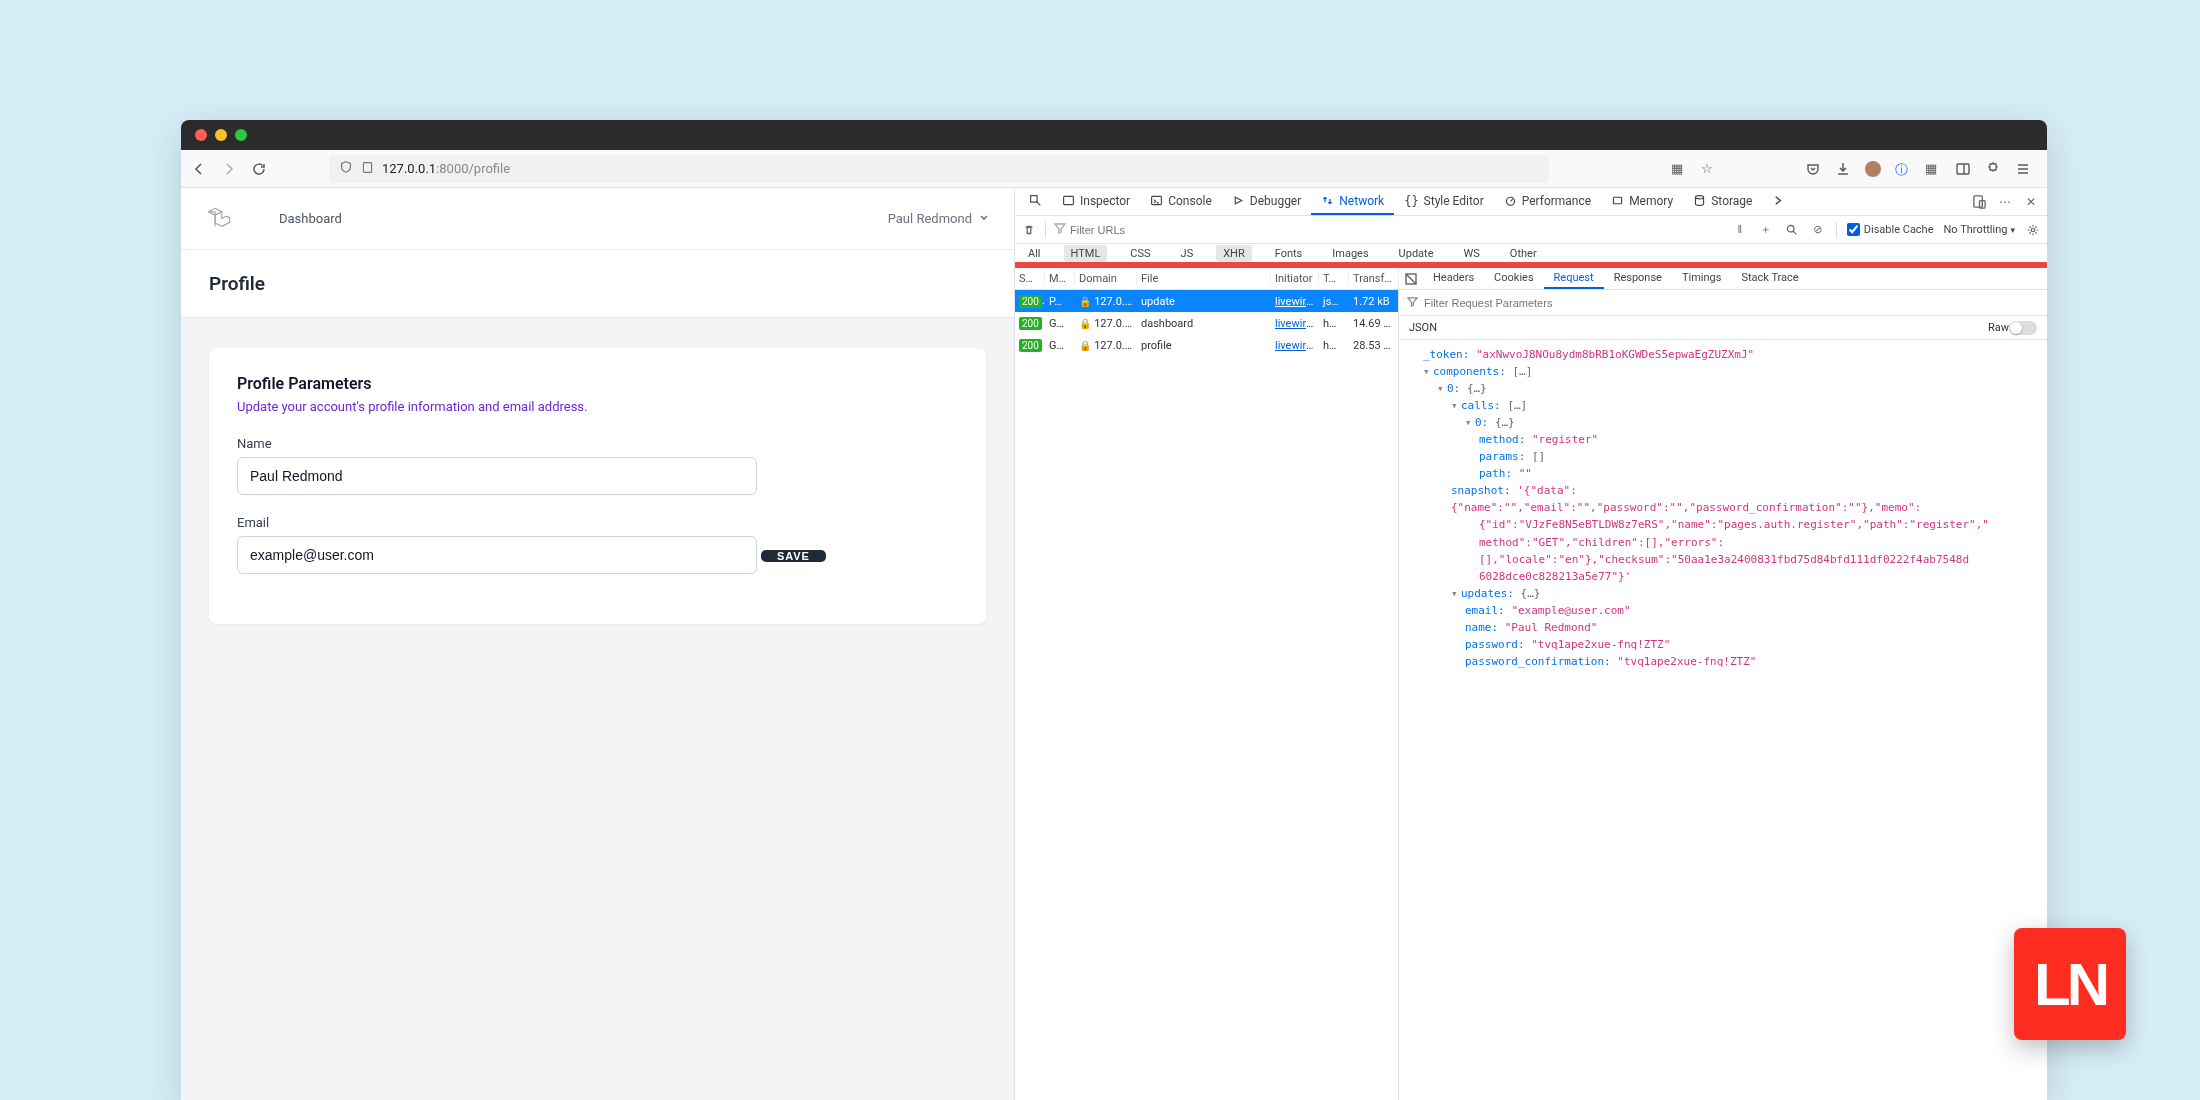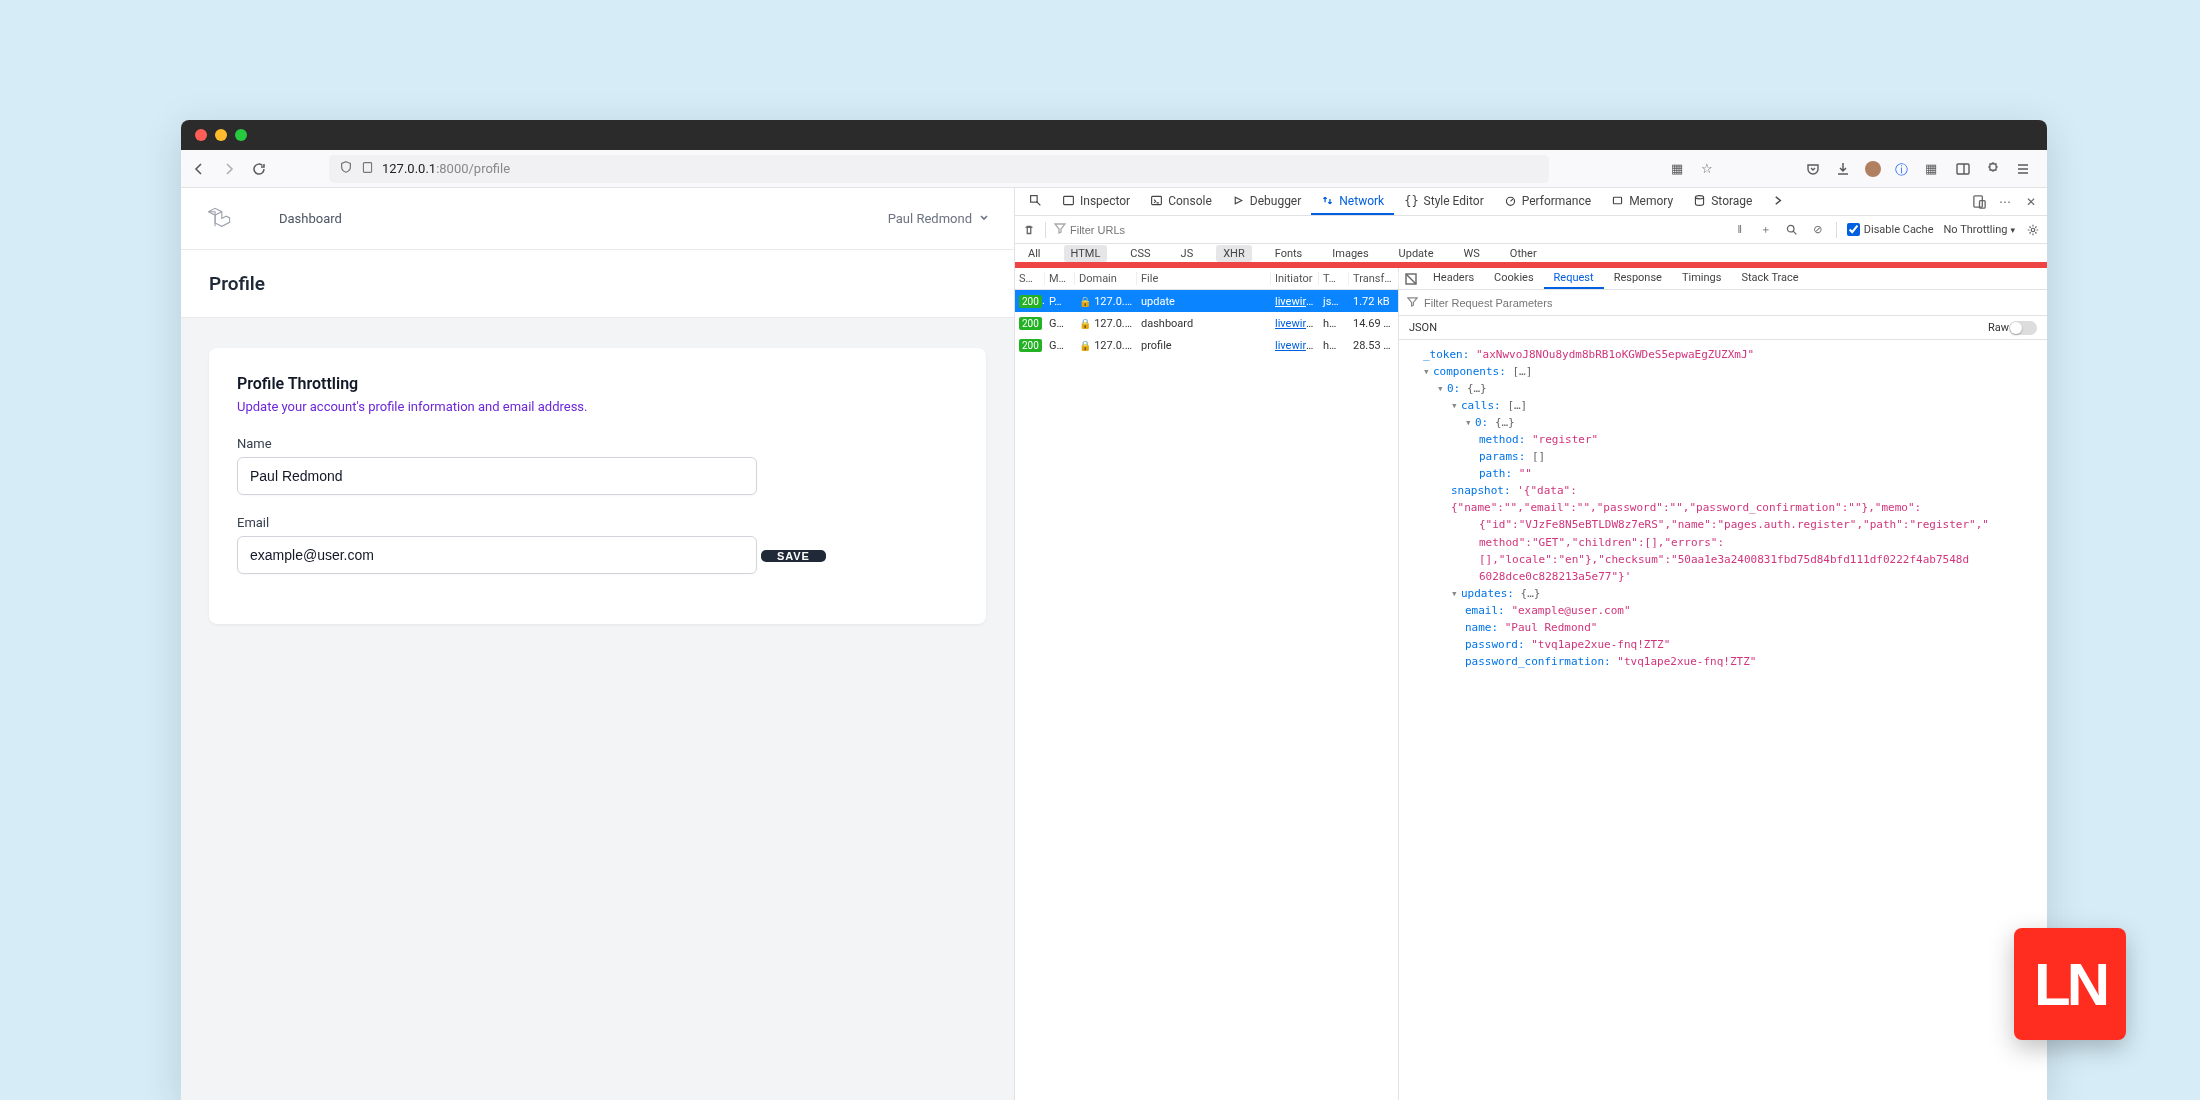--- a/index.html
+++ b/index.html
@@ -327,21 +327,21 @@
           <span><svg width="12" height="12" viewBox="0 0 12 12" fill="none" stroke="currentColor" stroke-width="1.6">
                 <path d="M3 5l3 3 3-3"></path>
               </svg></span>
         </div>
       </div>
       <div class="page-title-bar">
         <div class="page-title">Profile</div>
       </div>
       <div class="app-body">
         <div class="card">
-          <h2>Profile Throttling</h2>
+          <h2>Profile Parameters</h2>
           <div class="subtitle">Update your account's profile information and email address.</div>
           <label class="form-label">Name</label>
           <input class="form-input" value="Paul Redmond" style="">
           <label class="form-label">Email</label>
           <input class="form-input" value="example@user.com" style="">
           <button class="save-btn">SAVE</button>
         </div>
       </div>
     </div>
 

